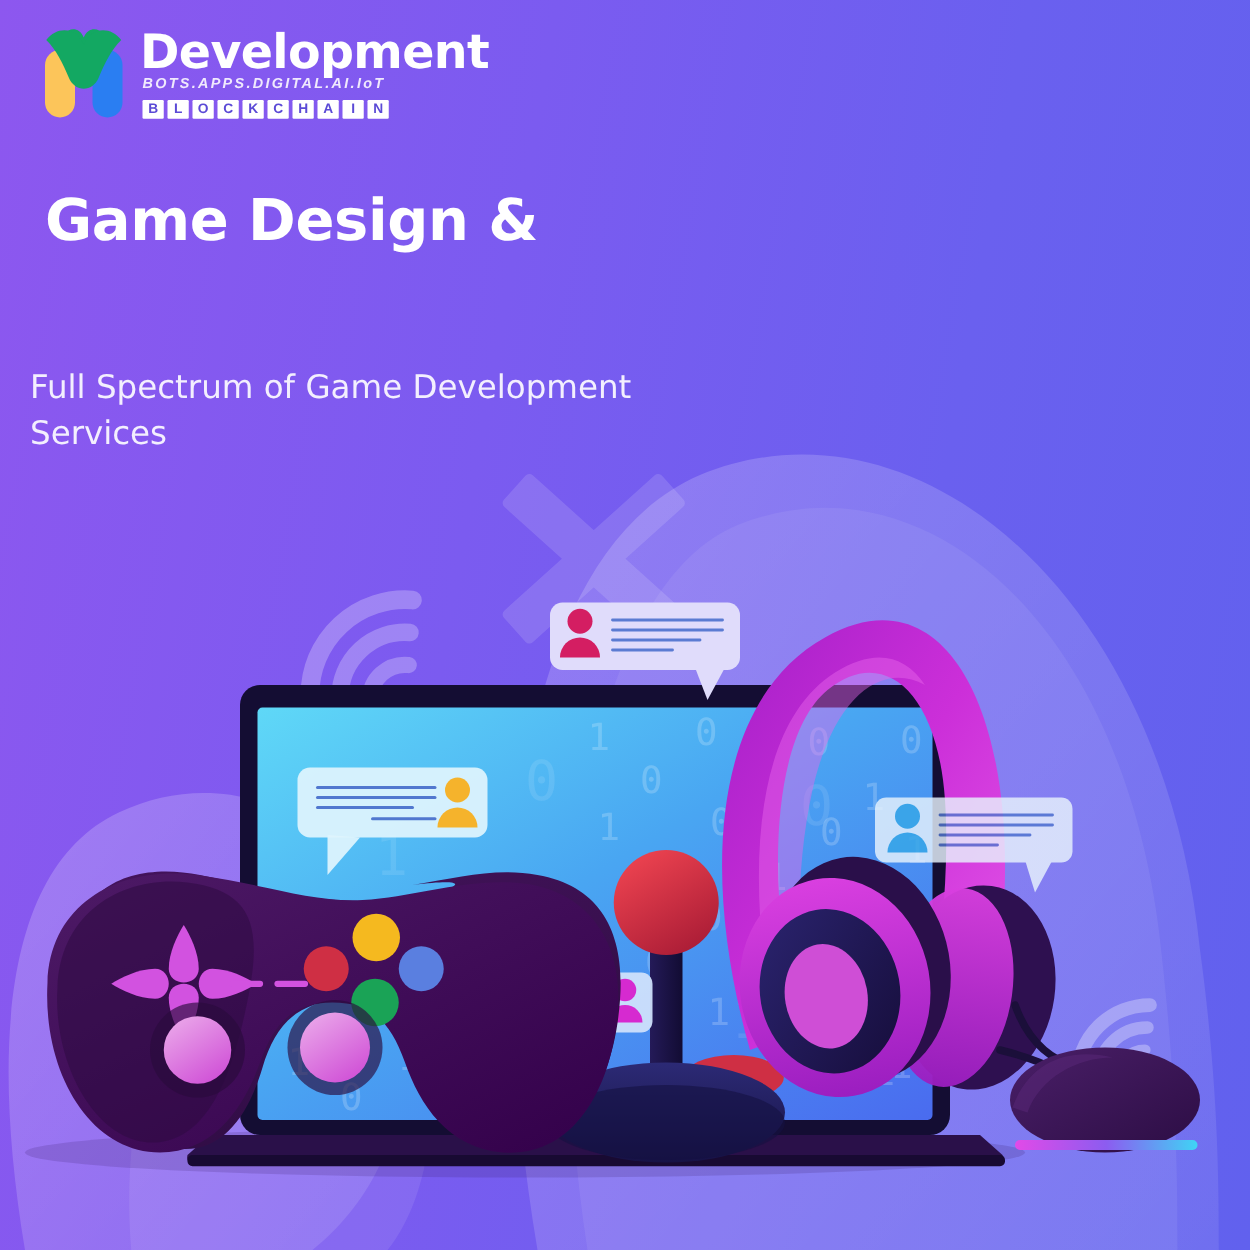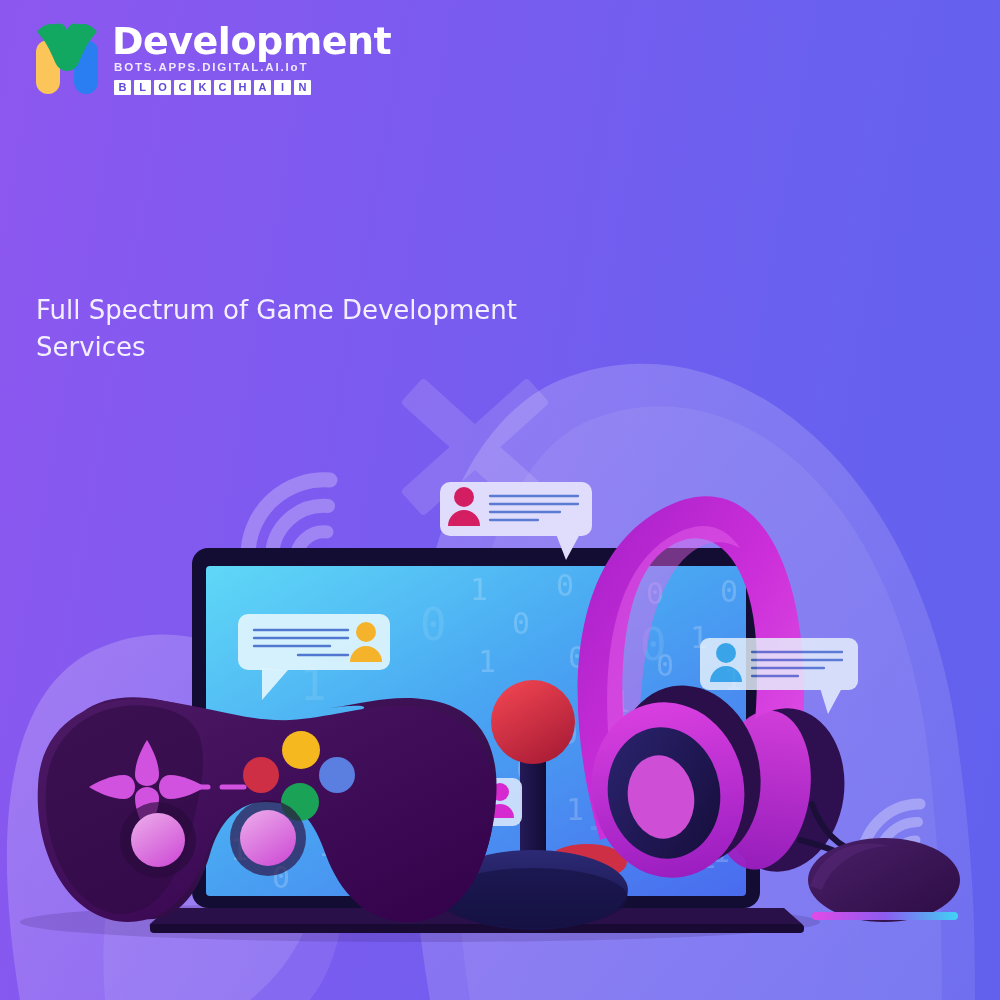--- a/index.html
+++ b/index.html
@@ -22,37 +22,38 @@
   .logo{position:absolute;left:34px;top:18px;display:flex;align-items:flex-start;gap:12px;}
   .logo-mark{width:66px;height:78px;flex:none;}
   .logo-text{display:flex;flex-direction:column;gap:2px;padding-top:4px;}
   .logo-word{
     color:#ffffff;font-size:38px;font-weight:bold;letter-spacing:-0.5px;line-height:1;
     font-family:"DejaVu Sans","Liberation Sans",sans-serif;
   }
   .logo-tag{
     color:#f0e9fd;font-size:11.5px;letter-spacing:1.85px;font-weight:bold;line-height:1;
     padding-left:2px;
+    font-style:italic;
   }
   .logo-chain{display:flex;gap:3px;padding-left:2px;margin-top:4px;}
   .logo-chain span{
     background:#ffffff;color:#5b4ad6;font-size:11px;font-weight:bold;
     width:17px;height:15px;line-height:15px;text-align:center;letter-spacing:0;
     border-radius:1px;
   }
 
   
   .headline{
     position:absolute;left:36px;top:148px;width:620px;
     color:#ffffff;font-size:46px;font-weight:bold;line-height:1.22;
     letter-spacing:-0.3px;
     font-family:"DejaVu Sans","Liberation Sans",sans-serif;
   }
   .subhead{
-    position:absolute;left:36px;top:292px;width:560px;
+    position:absolute;left:24px;top:292px;width:560px;
     color:#f3effe;font-size:26px;font-weight:normal;line-height:1.42;
     font-family:"DejaVu Sans","Liberation Sans",sans-serif;
   }
 
   
   .art{position:absolute;left:0;top:0;width:1000px;height:1000px;}
 
   
   .bubble-txt{stroke-linecap:round;}
 </style>
@@ -114,20 +115,21 @@
         <span>C</span>
         <span>H</span>
         <span>A</span>
         <span>I</span>
         <span>N</span>
       </div>
     </div>
   </div>
 
   <div class="headline">
+    <div>Game Design &amp;</div>
   </div>
   <div class="subhead">Full Spectrum of Game Development Services</div>
 
   <svg class="art" viewBox="0 0 1000 1000" xmlns="http://www.w3.org/2000/svg">
     <defs>
       <linearGradient id="screenGrad" x1="0" y1="0" x2="1" y2="1">
         <stop offset="0%" stop-color="#5fd8f7"></stop>
         <stop offset="45%" stop-color="#49a6f2"></stop>
         <stop offset="100%" stop-color="#4a6bef"></stop>
       </linearGradient>

